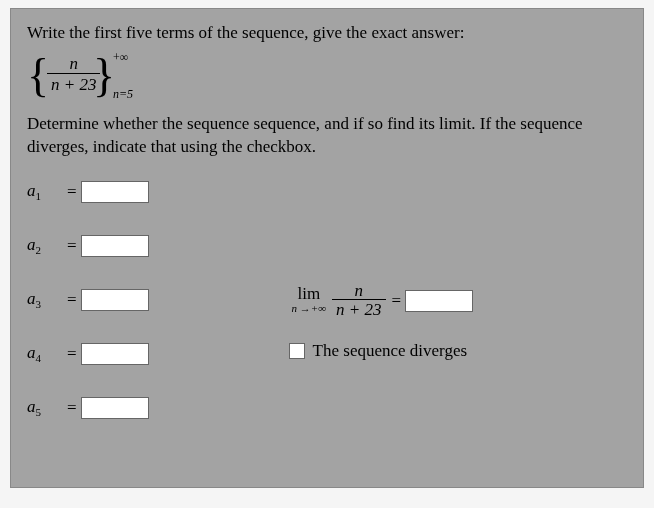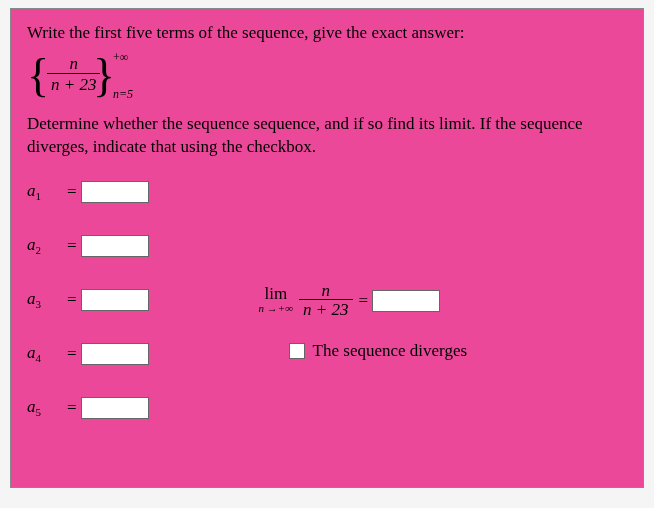--- a/index.html
+++ b/index.html
@@ -9,21 +9,21 @@
       margin: 0;
       padding: 0;
       background: #f5f5f5;
       font-family: "Times New Roman", Georgia, serif;
       font-size: 17px;
       color: #000;
       width: 654px;
       height: 508px;
     }
     .problem-box {
-      background: #ec4899;
+      background: #a3a3a3;
       border: 1px solid #888;
       margin: 8px 10px;
       padding: 14px 24px 20px 16px;
       min-height: 480px;
     }
     .prompt-line {
       margin-bottom: 6px;
     }
     .sequence-expr {
       margin: 4px 0 8px 0;
@@ -116,20 +116,21 @@
     .limit-col {
       margin-left: 110px;
       margin-top: 104px;
       display: flex;
       flex-direction: column;
       gap: 22px;
     }
     .limit-row {
       display: flex;
       align-items: center;
+      margin-left: 33px;
     }
     .lim-block {
       display: inline-flex;
       flex-direction: column;
       align-items: center;
       line-height: 14px;
       margin-right: 2px;
     }
     .lim-top {
       font-size: 17px;

